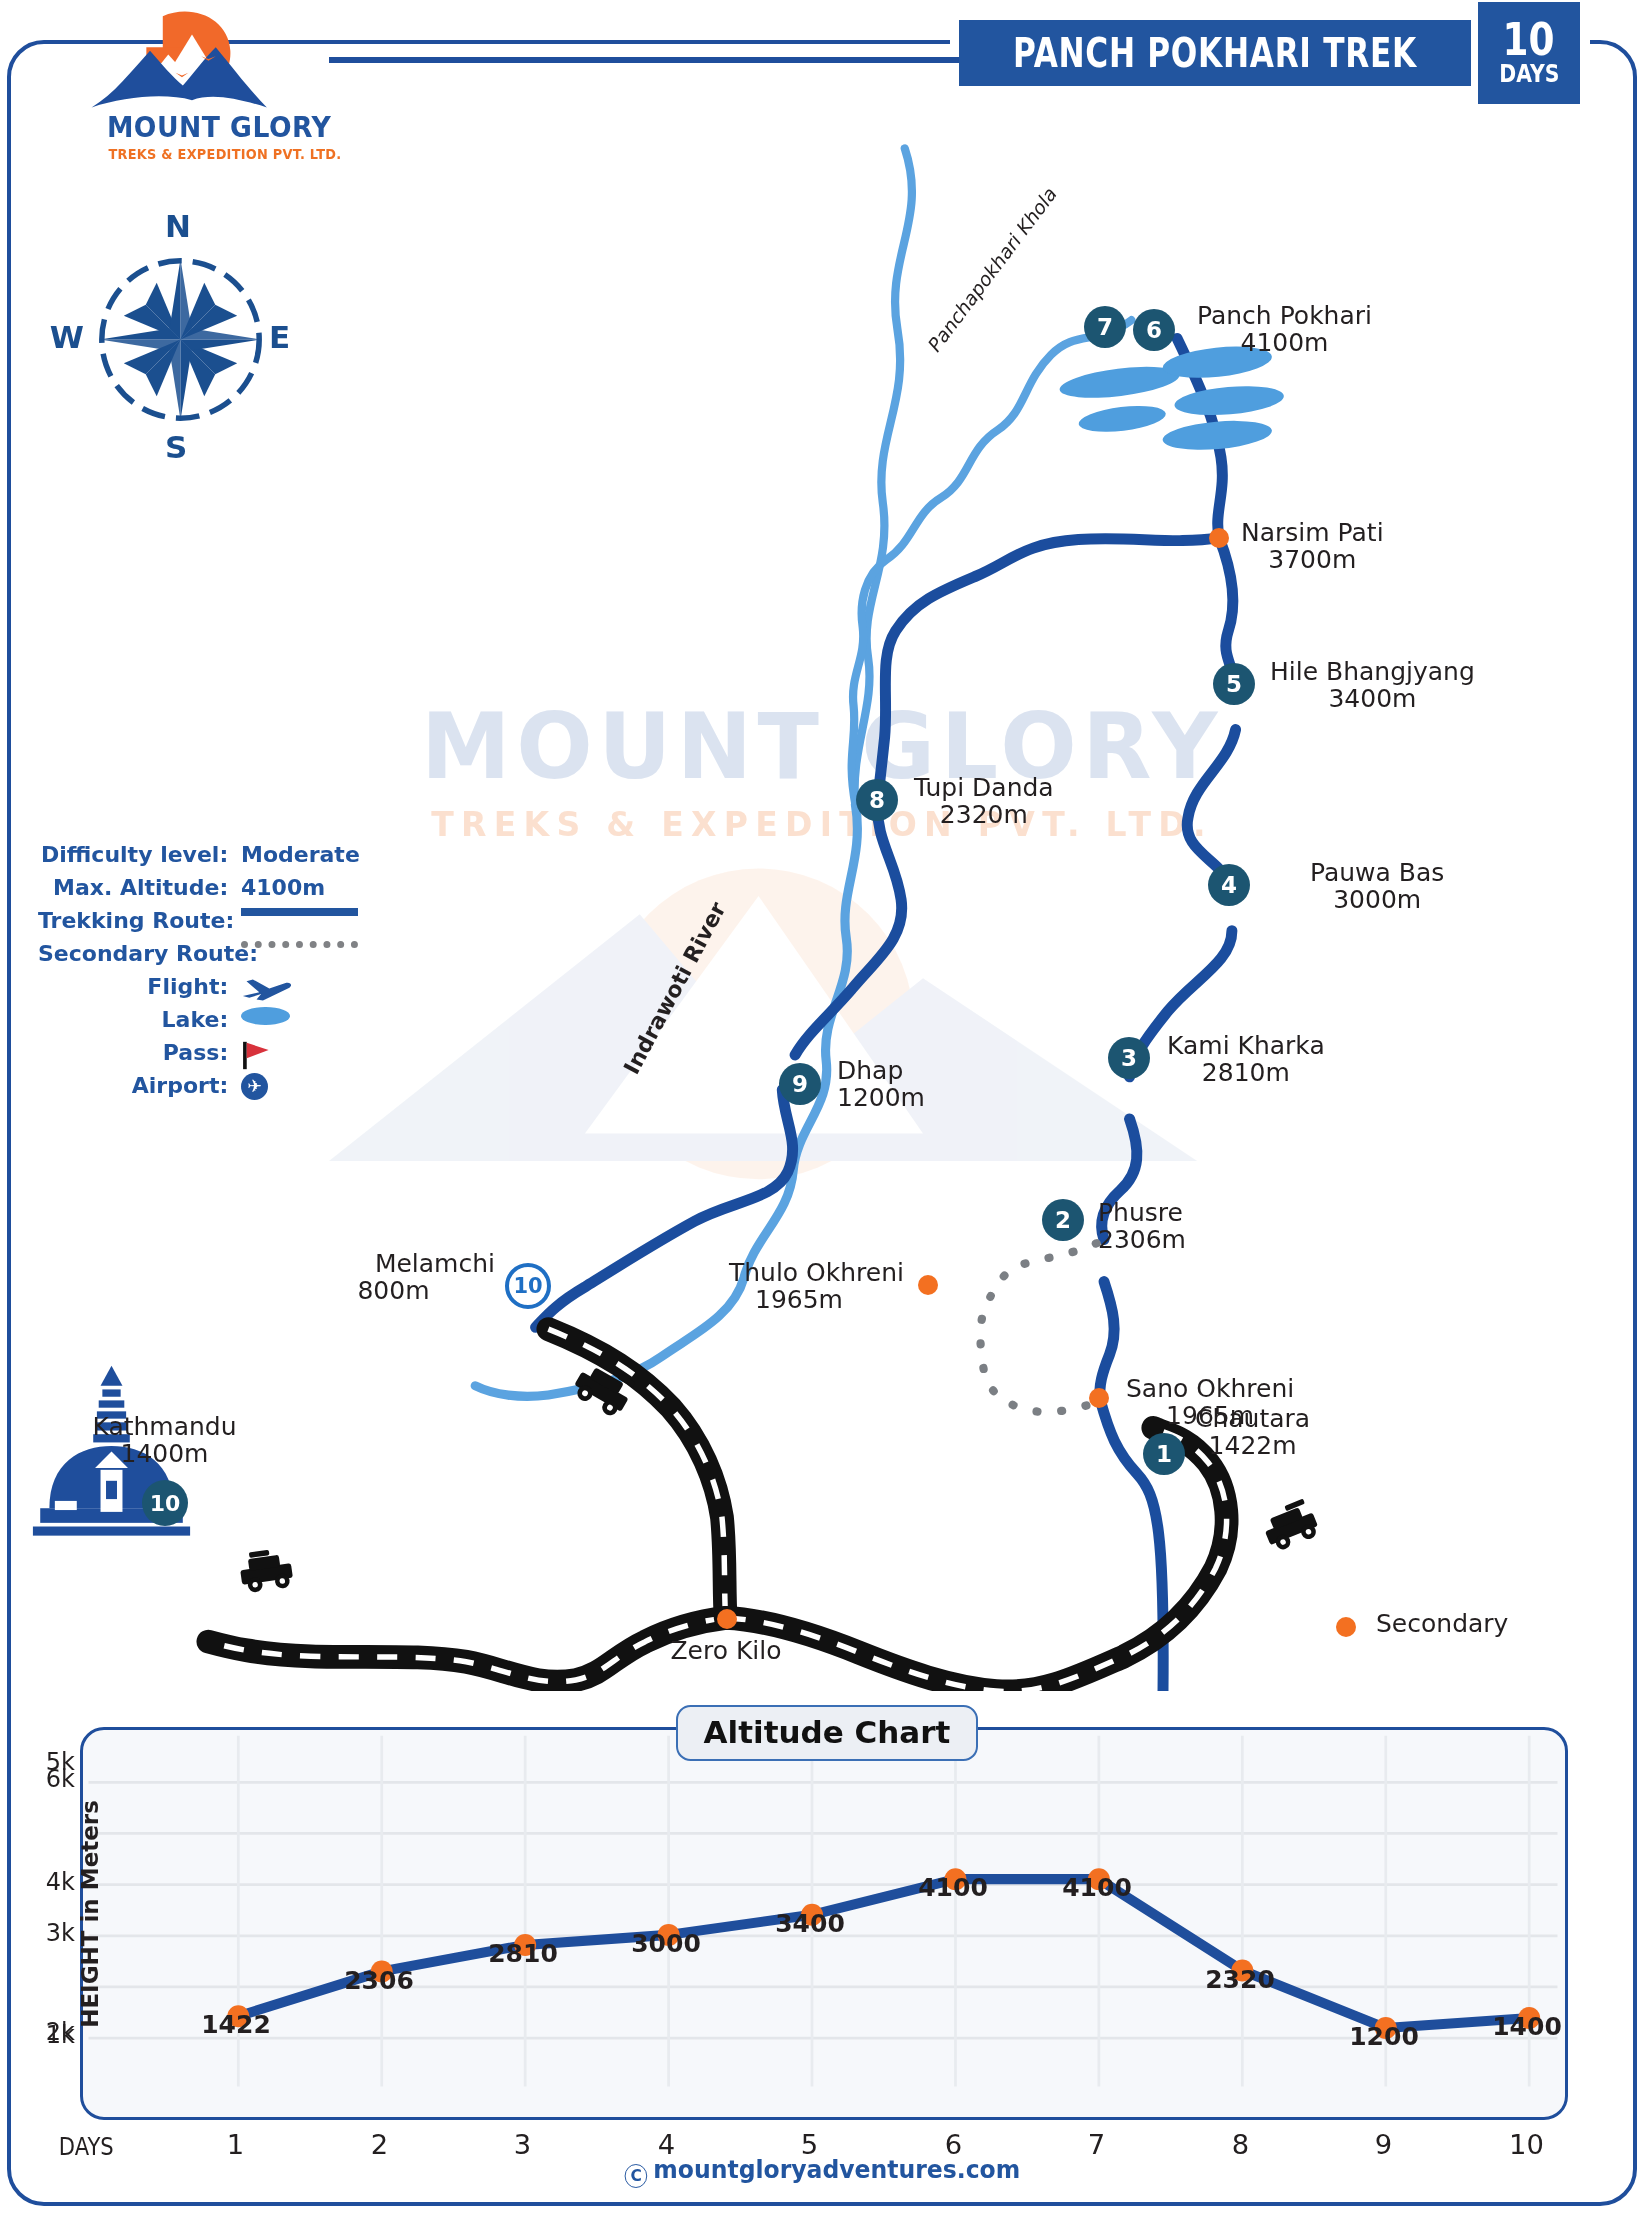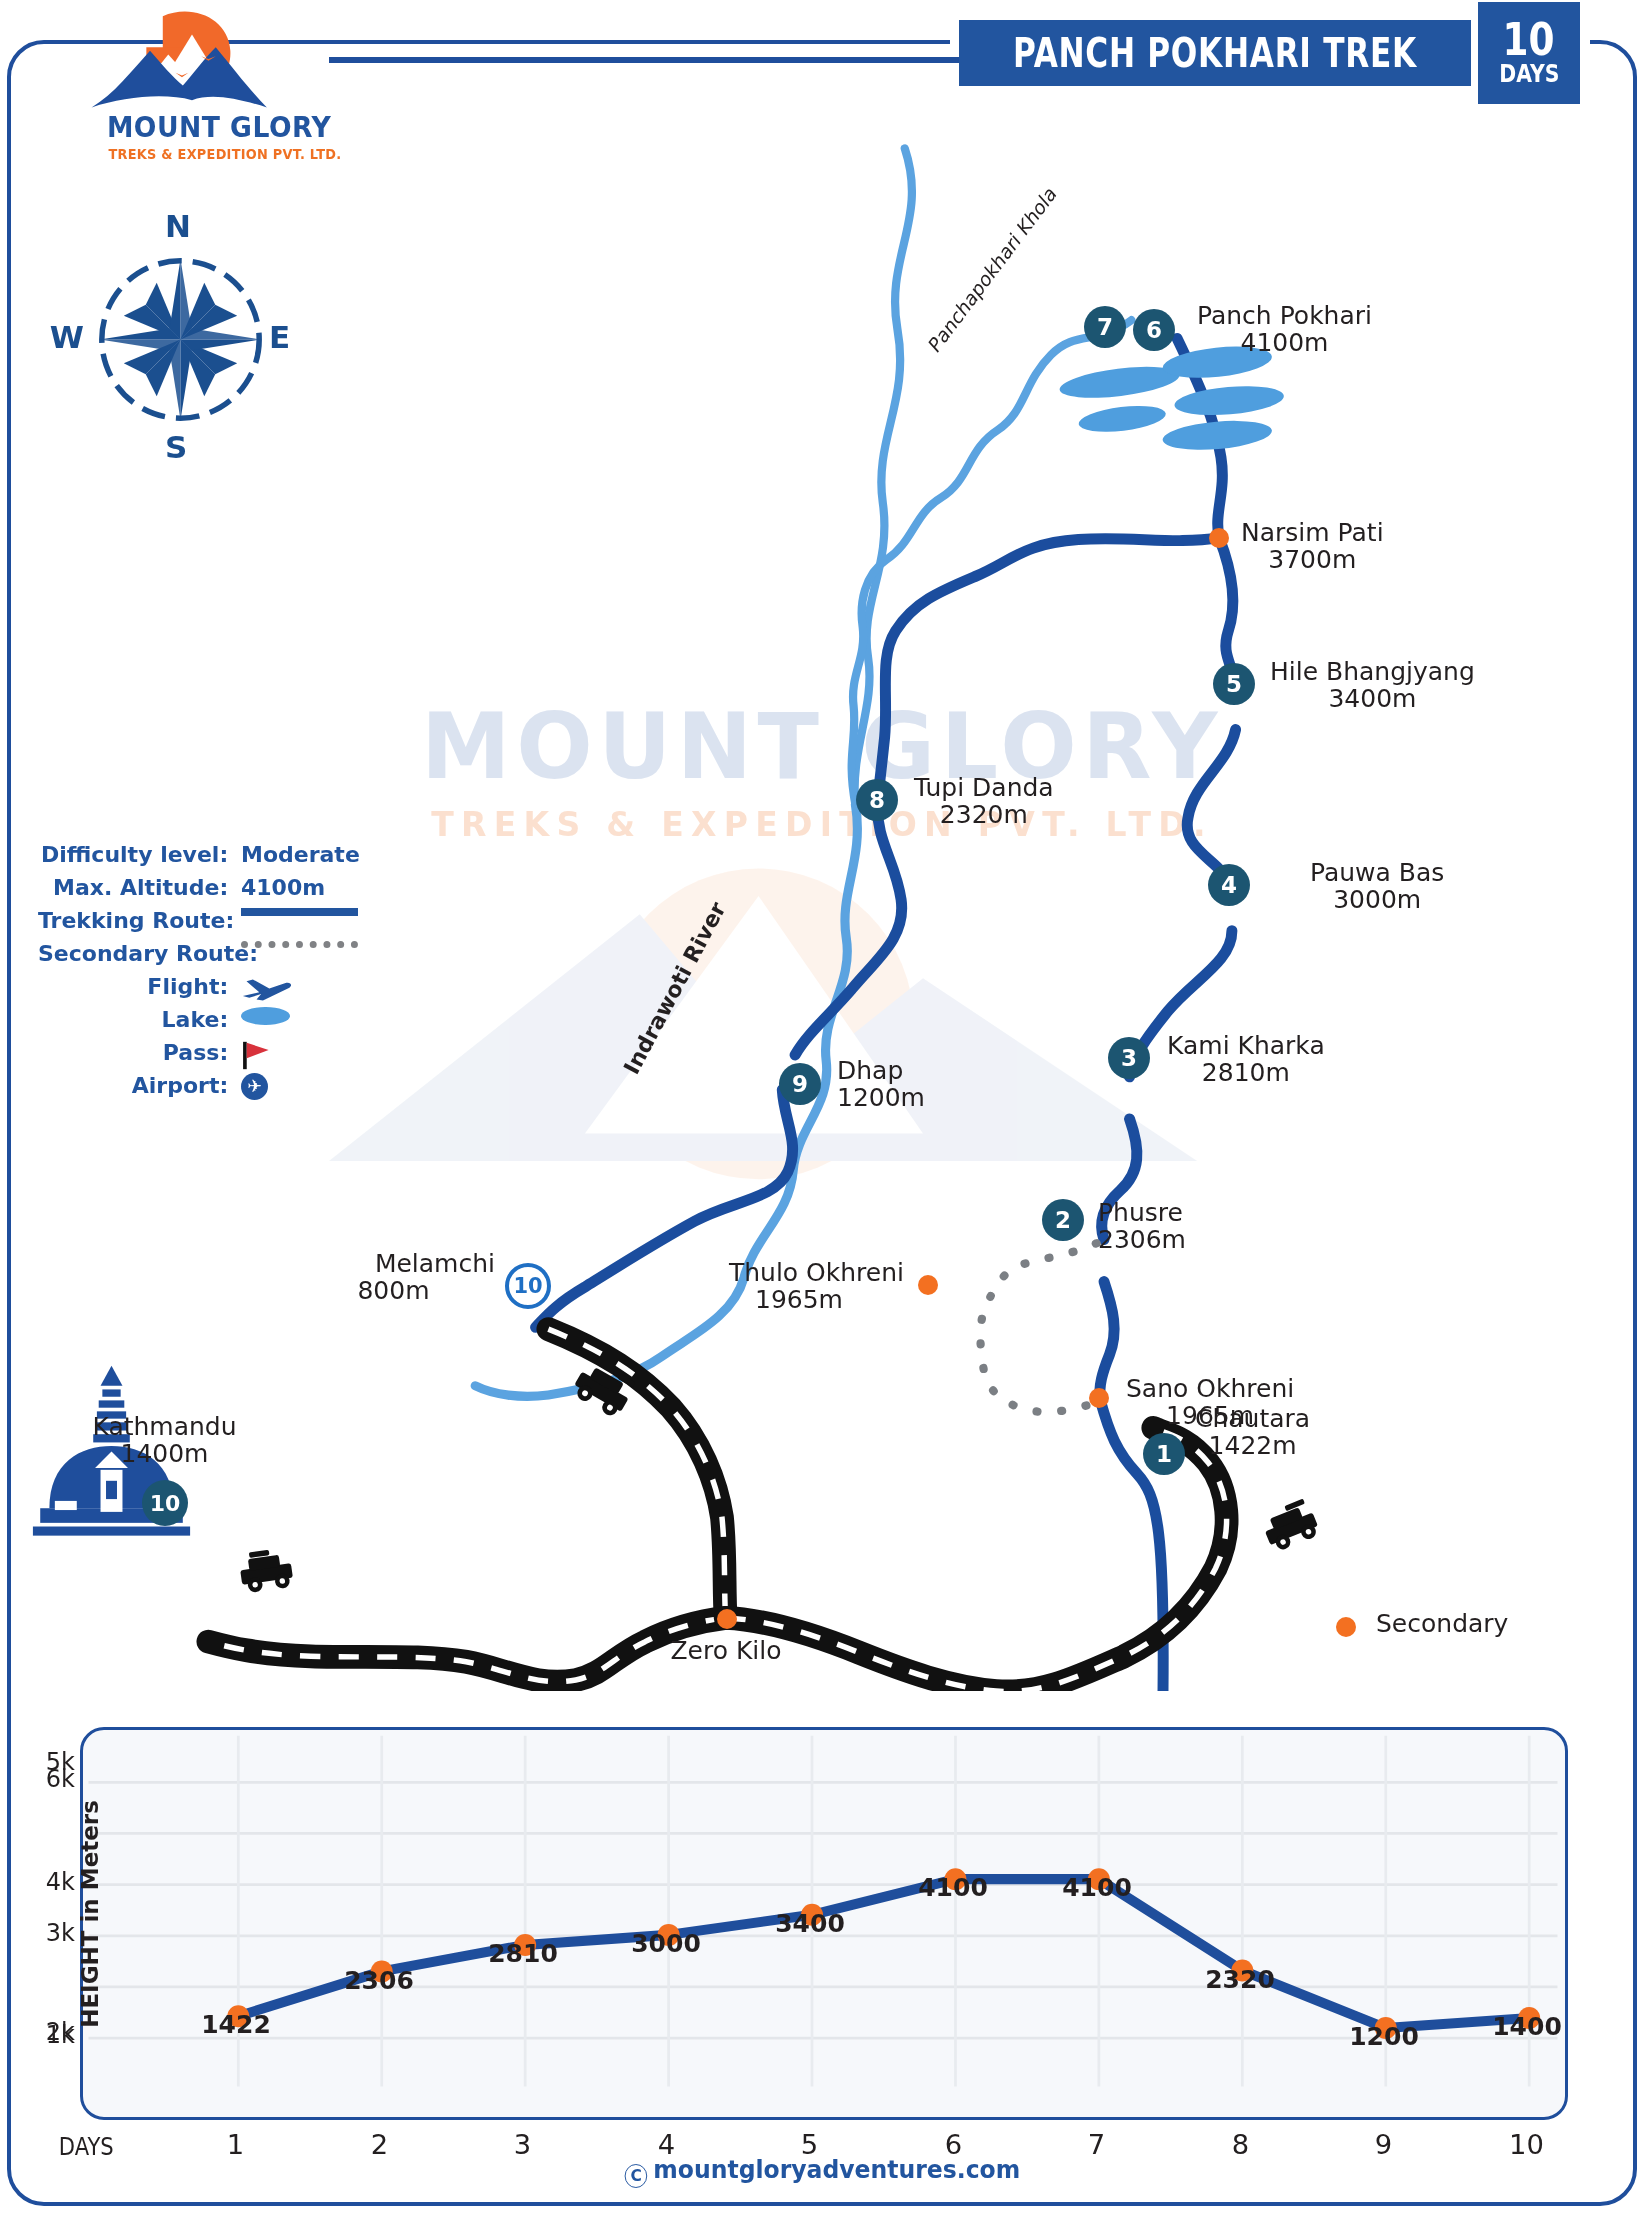--- a/index.html
+++ b/index.html
@@ -641,20 +641,21 @@
         <circle cx="798" cy="202" r="12"></circle>
         <circle cx="955" cy="163" r="12"></circle>
         <circle cx="1112" cy="163" r="12"></circle>
         <circle cx="1269" cy="263" r="12"></circle>
         <circle cx="1426" cy="326" r="12"></circle>
         <circle cx="1583" cy="315" r="12"></circle>
       </g>
     </svg>
   </div>
 
+  <div class="chart-title">Altitude Chart</div>
   <div class="ylabel">HEIGHT in Meters</div>
 
   <div class="ytick" style="left:20px; top:1765px;">6k</div>
   <div class="ytick" style="left:20px; top:1748px;">5k</div>
   <div class="ytick" style="left:20px; top:1868px;">4k</div>
   <div class="ytick" style="left:20px; top:1919px;">3k</div>
   <div class="ytick" style="left:20px; top:1970px;margin-top:48px;">2k</div>
   <div class="ytick" style="left:20px; top:2021px;">1k</div>
 
   <div class="dplabel" style="left:181px;  top:2010px;">1422</div>

